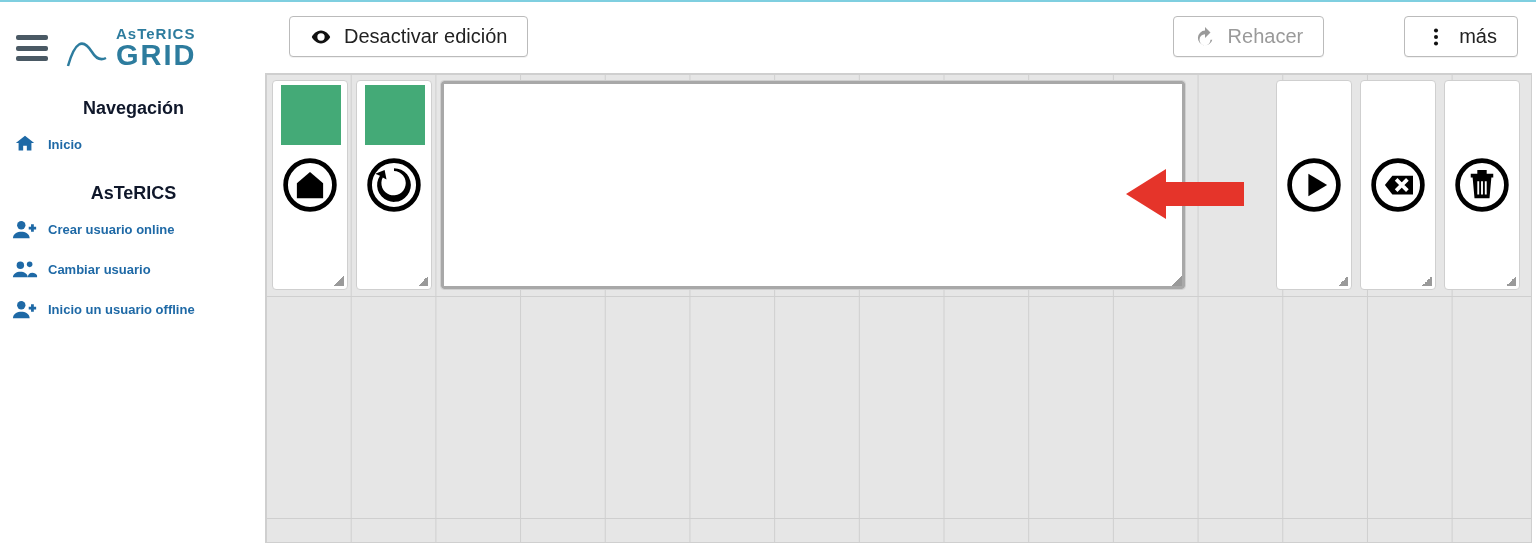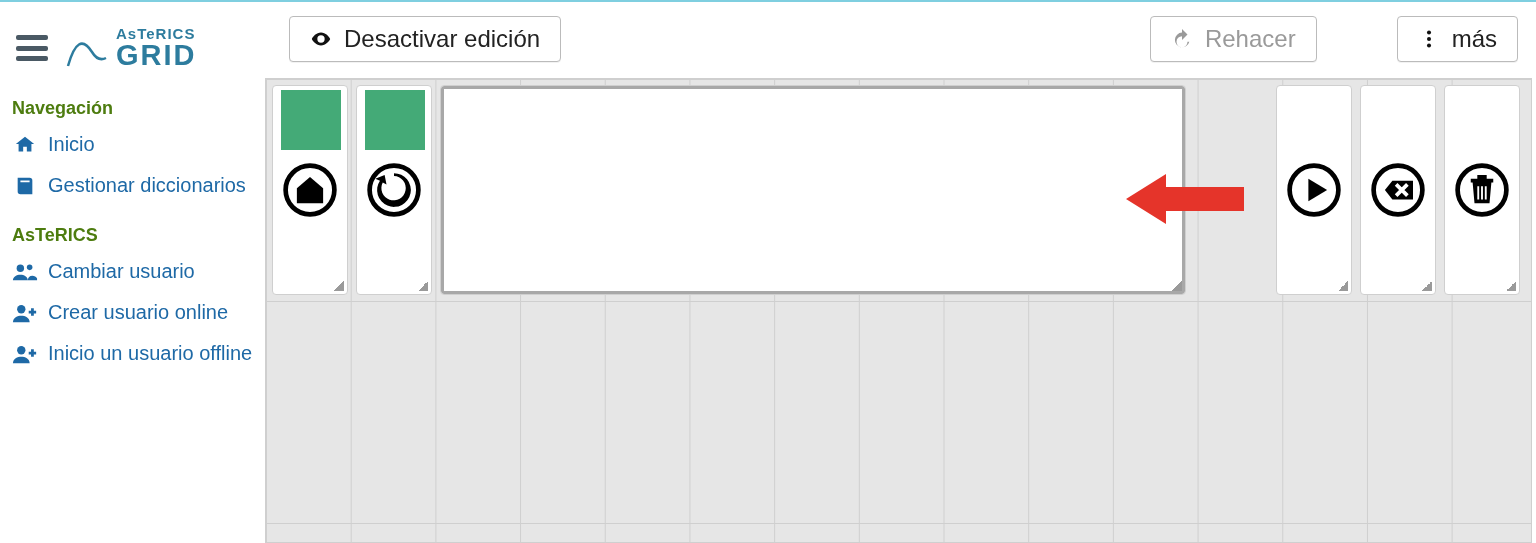--- a/index.html
+++ b/index.html
@@ -10,29 +10,29 @@
   .sidebar { width: 265px; flex: 0 0 265px; padding: 14px 10px 0 10px; background: #ffffff; }
   .logo-row { display: flex; align-items: center; gap: 16px; margin-bottom: 28px; margin-top: 10px; }
   .hamburger { width: 32px; height: 26px; display: flex; flex-direction: column; justify-content: space-between; margin-left: 6px; }
   .hamburger span { display: block; height: 5px; background: #4a5964; border-radius: 2px; }
   .logo-box { display: flex; align-items: center; gap: 8px; }
   .logo-arc { width: 44px; height: 44px; }
   .logo-text { display: flex; flex-direction: column; line-height: 1; color: #2d7c9e; font-weight: 600; }
   .logo-text .t1 { font-size: 15px; letter-spacing: 1px; }
   .logo-text .t2 { font-size: 29px; letter-spacing: 2px; text-align: center; }
 
-  .section-title { font-size: 18px; font-weight: 700; color: #4d7c0f; margin: 28px 0 14px 2px; }
-  .nav-item { display: flex; align-items: center; gap: 10px; color: #1e69a6; font-size: 20px; margin: 0 0 18px 2px; cursor: pointer; }
+  .section-title { font-size: 18px; font-weight: 700; color: #0f172a; margin: 28px 0 14px 2px; text-align: center; }
+  .nav-item { display: flex; align-items: center; gap: 10px; color: #1e69a6; font-size: 13px; margin: 0 0 18px 2px; cursor: pointer; font-weight: bold; }
   .nav-item .ni-icon { width: 26px; height: 22px; display: flex; align-items: center; justify-content: center; color: #1e69a6; }
   .nav-item span.label { }
 
   
   .main { flex: 1 1 auto; display: flex; flex-direction: column; }
   .toolbar { display: flex; align-items: center; gap: 12px; padding: 14px 18px 16px 24px; }
-  .btn { display: inline-flex; align-items: center; gap: 12px; background: #fff; border: 1px solid #bbb; border-radius: 4px; padding: 8px 20px; font-size: 24px; color: #222; cursor: pointer; box-shadow: 0 1px 0 rgba(0,0,0,.05); }
+  .btn { display: inline-flex; align-items: center; gap: 12px; background: #fff; border: 1px solid #bbb; border-radius: 4px; padding: 8px 20px; font-size: 20px; color: #222; cursor: pointer; box-shadow: 0 1px 0 rgba(0,0,0,.05); }
   .btn.disabled { color: #9a9a9a; }
   .spacer { flex: 1 1 auto; }
   .btn .bicon { width: 22px; height: 22px; display: inline-flex; align-items: center; justify-content: center; }
 
   
   .canvas { flex: 1 1 auto; position: relative; background: #e6e6e6; border: 1px solid #cfcfcf; margin: 0 4px 0 0; overflow: hidden; }
   .gridlines { position: absolute; inset: 0;
     background-image:
       linear-gradient(to right, #cfcfcf 1px, transparent 1px),
       linear-gradient(to bottom, #cfcfcf 1px, transparent 1px);
@@ -74,52 +74,44 @@
   <div class="nav-item">
     <span class="ni-icon">
       <svg viewBox="0 0 24 24" width="24" height="22">
           <path fill="#1e69a6" d="M12 3l10 8h-3v8h-5v-5H10v5H5v-8H2z"></path>
         </svg>
     </span>
     <span class="label">Inicio</span>
   </div>
 
 
-  <div class="nav-item">
-    <span class="ni-icon">
-      <svg viewBox="0 0 24 24" width="24" height="22">
-          <path fill="#1e69a6" d="M4 3h13a3 3 0 0 1 3 3v15H7a3 3 0 0 1-3-3V3zm3 3v2h10V6H7z"></path>
-        </svg>
-    </span>
-    <span class="label">Gestionar diccionarios</span>
-  </div>
 
   <div class="section-title">AsTeRICS</div>
+
+  <div class="nav-item">
+    <span class="ni-icon">
+      <svg viewBox="0 0 28 22" width="28" height="22">
+          <circle cx="10" cy="7" r="4.5" fill="#1e69a6"></circle>
+          <path fill="#1e69a6" d="M1 21c0-5 5-7 9-7s9 2 9 7H1z"></path>
+          <path stroke="#1e69a6" stroke-width="3" d="M22 6v8M18 10h8"></path>
+        </svg>
+    </span>
+    <span class="label">Crear usuario online</span>
+  </div>
 
   <div class="nav-item">
     <span class="ni-icon">
       <svg viewBox="0 0 28 22" width="28" height="22">
           <circle cx="9" cy="7" r="4" fill="#1e69a6"></circle>
           <circle cx="19" cy="6" r="3" fill="#1e69a6"></circle>
           <path fill="#1e69a6" d="M1 20c0-4 4-6 8-6s8 2 8 6H1z"></path>
           <path fill="#1e69a6" d="M17 20c0-3 2-5 5-5 2 0 4 1 5 3v2h-10z"></path>
         </svg>
     </span>
     <span class="label">Cambiar usuario</span>
-  </div>
-
-  <div class="nav-item">
-    <span class="ni-icon">
-      <svg viewBox="0 0 28 22" width="28" height="22">
-          <circle cx="10" cy="7" r="4.5" fill="#1e69a6"></circle>
-          <path fill="#1e69a6" d="M1 21c0-5 5-7 9-7s9 2 9 7H1z"></path>
-          <path stroke="#1e69a6" stroke-width="3" d="M22 6v8M18 10h8"></path>
-        </svg>
-    </span>
-    <span class="label">Crear usuario online</span>
   </div>
 
   <div class="nav-item">
     <span class="ni-icon">
       <svg viewBox="0 0 28 22" width="28" height="22">
           <circle cx="10" cy="7" r="4.5" fill="#1e69a6"></circle>
           <path fill="#1e69a6" d="M1 21c0-5 5-7 9-7s9 2 9 7H1z"></path>
           <path stroke="#1e69a6" stroke-width="3" d="M22 6v8M18 10h8"></path>
         </svg>
     </span>

